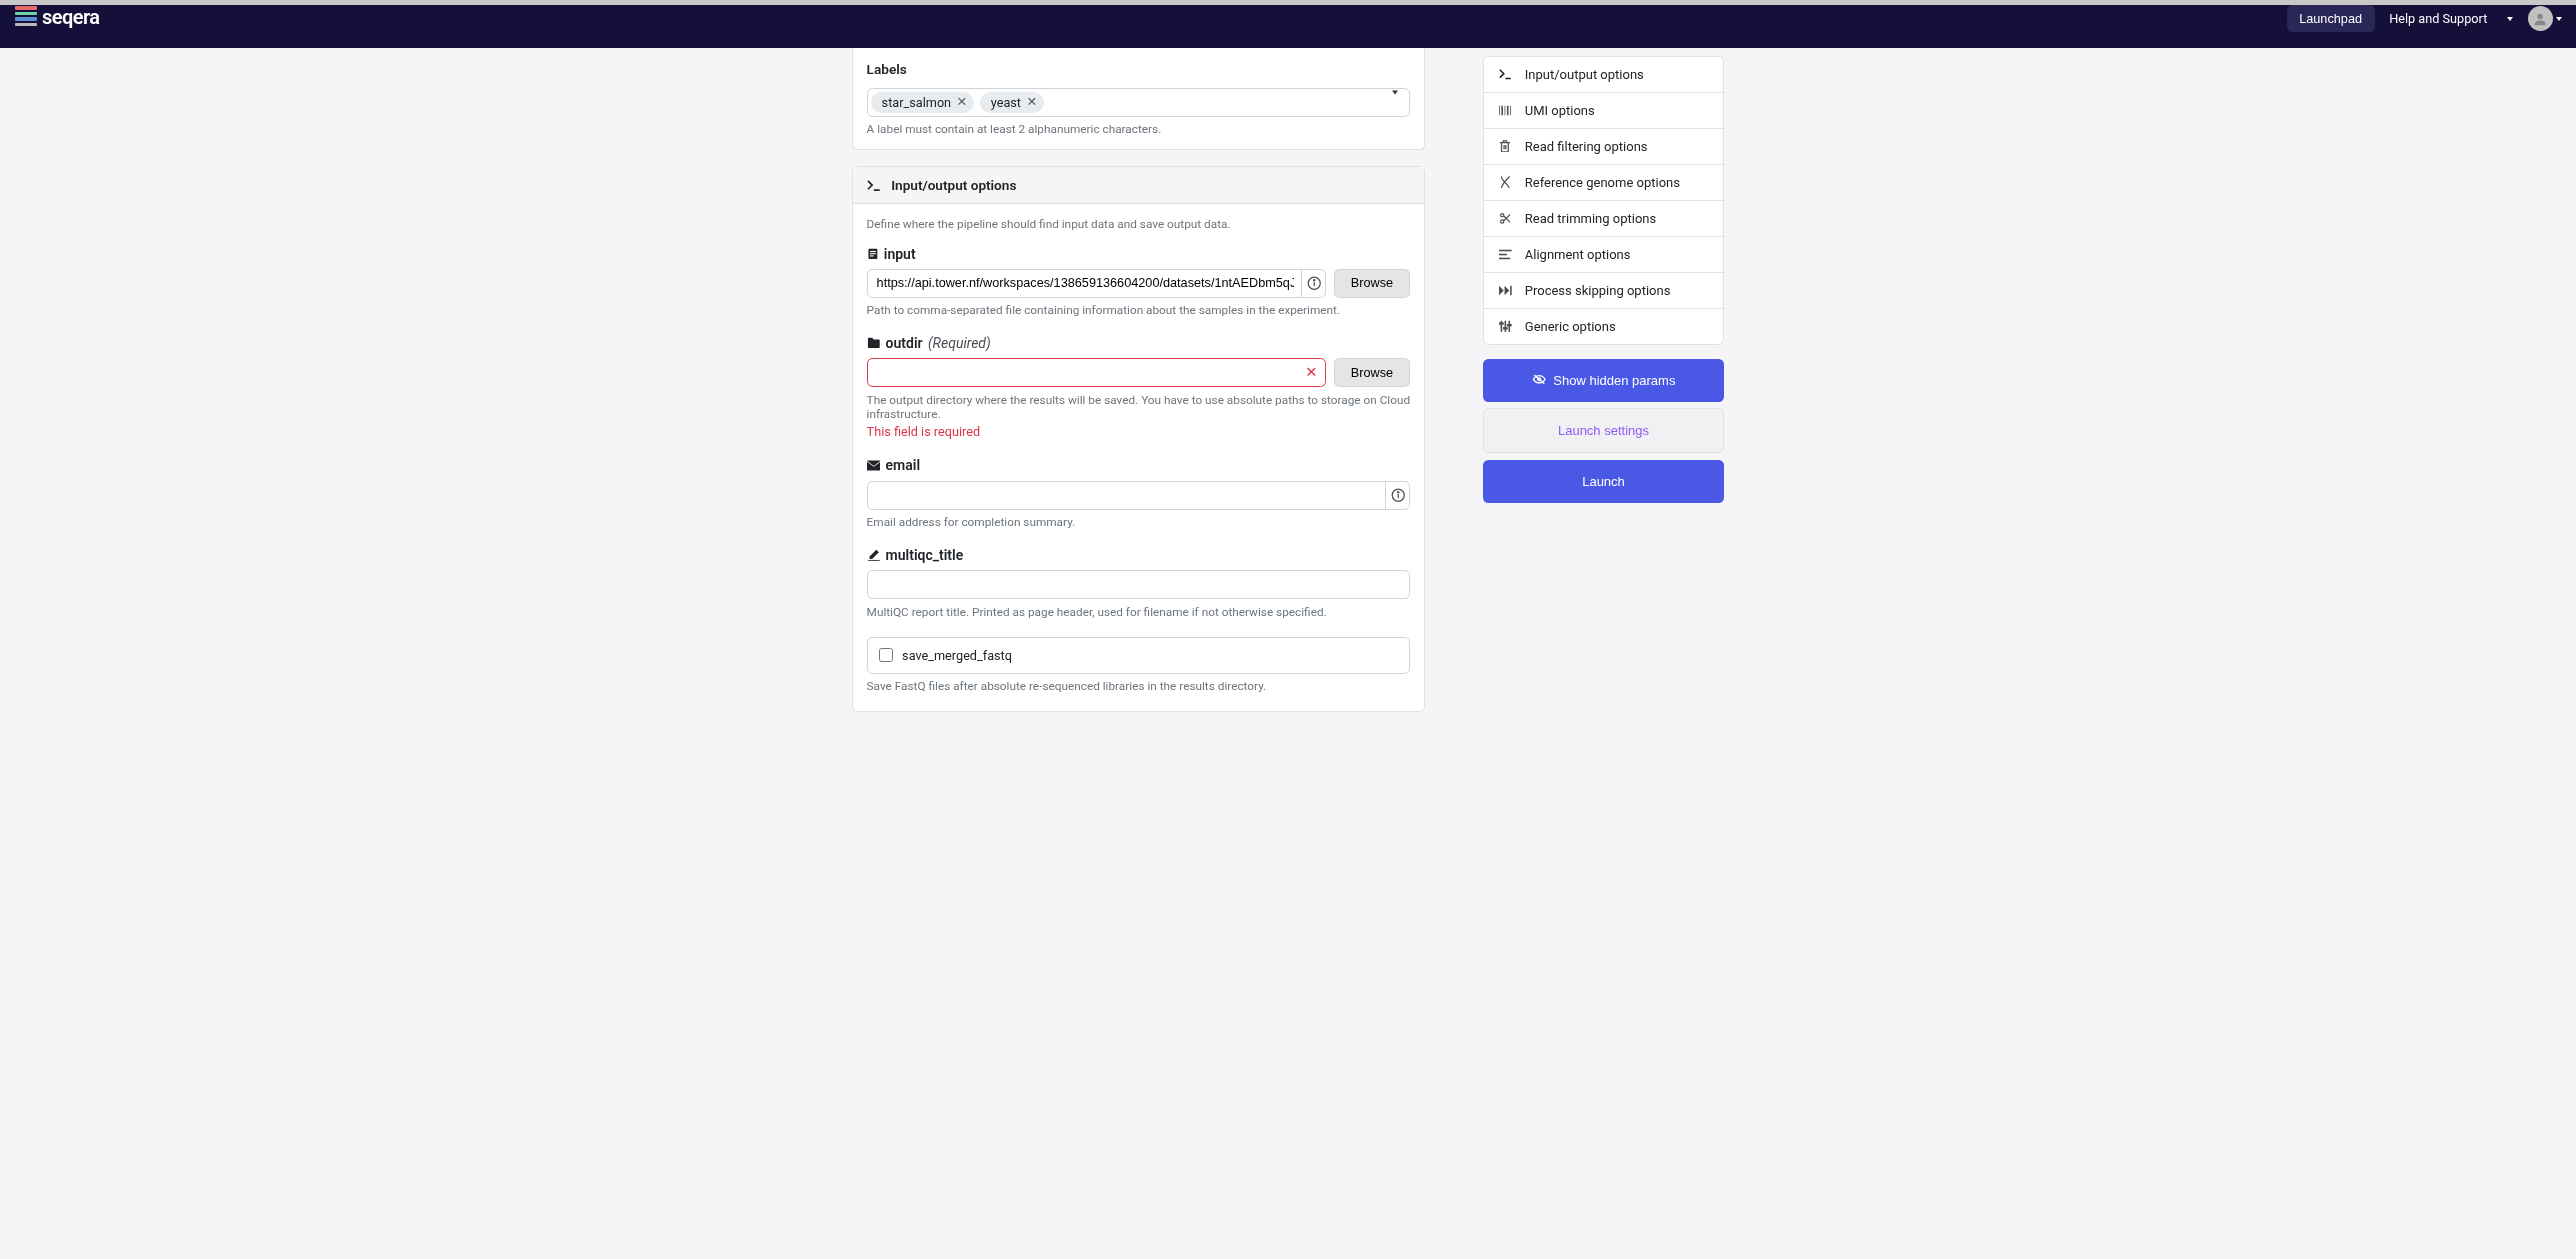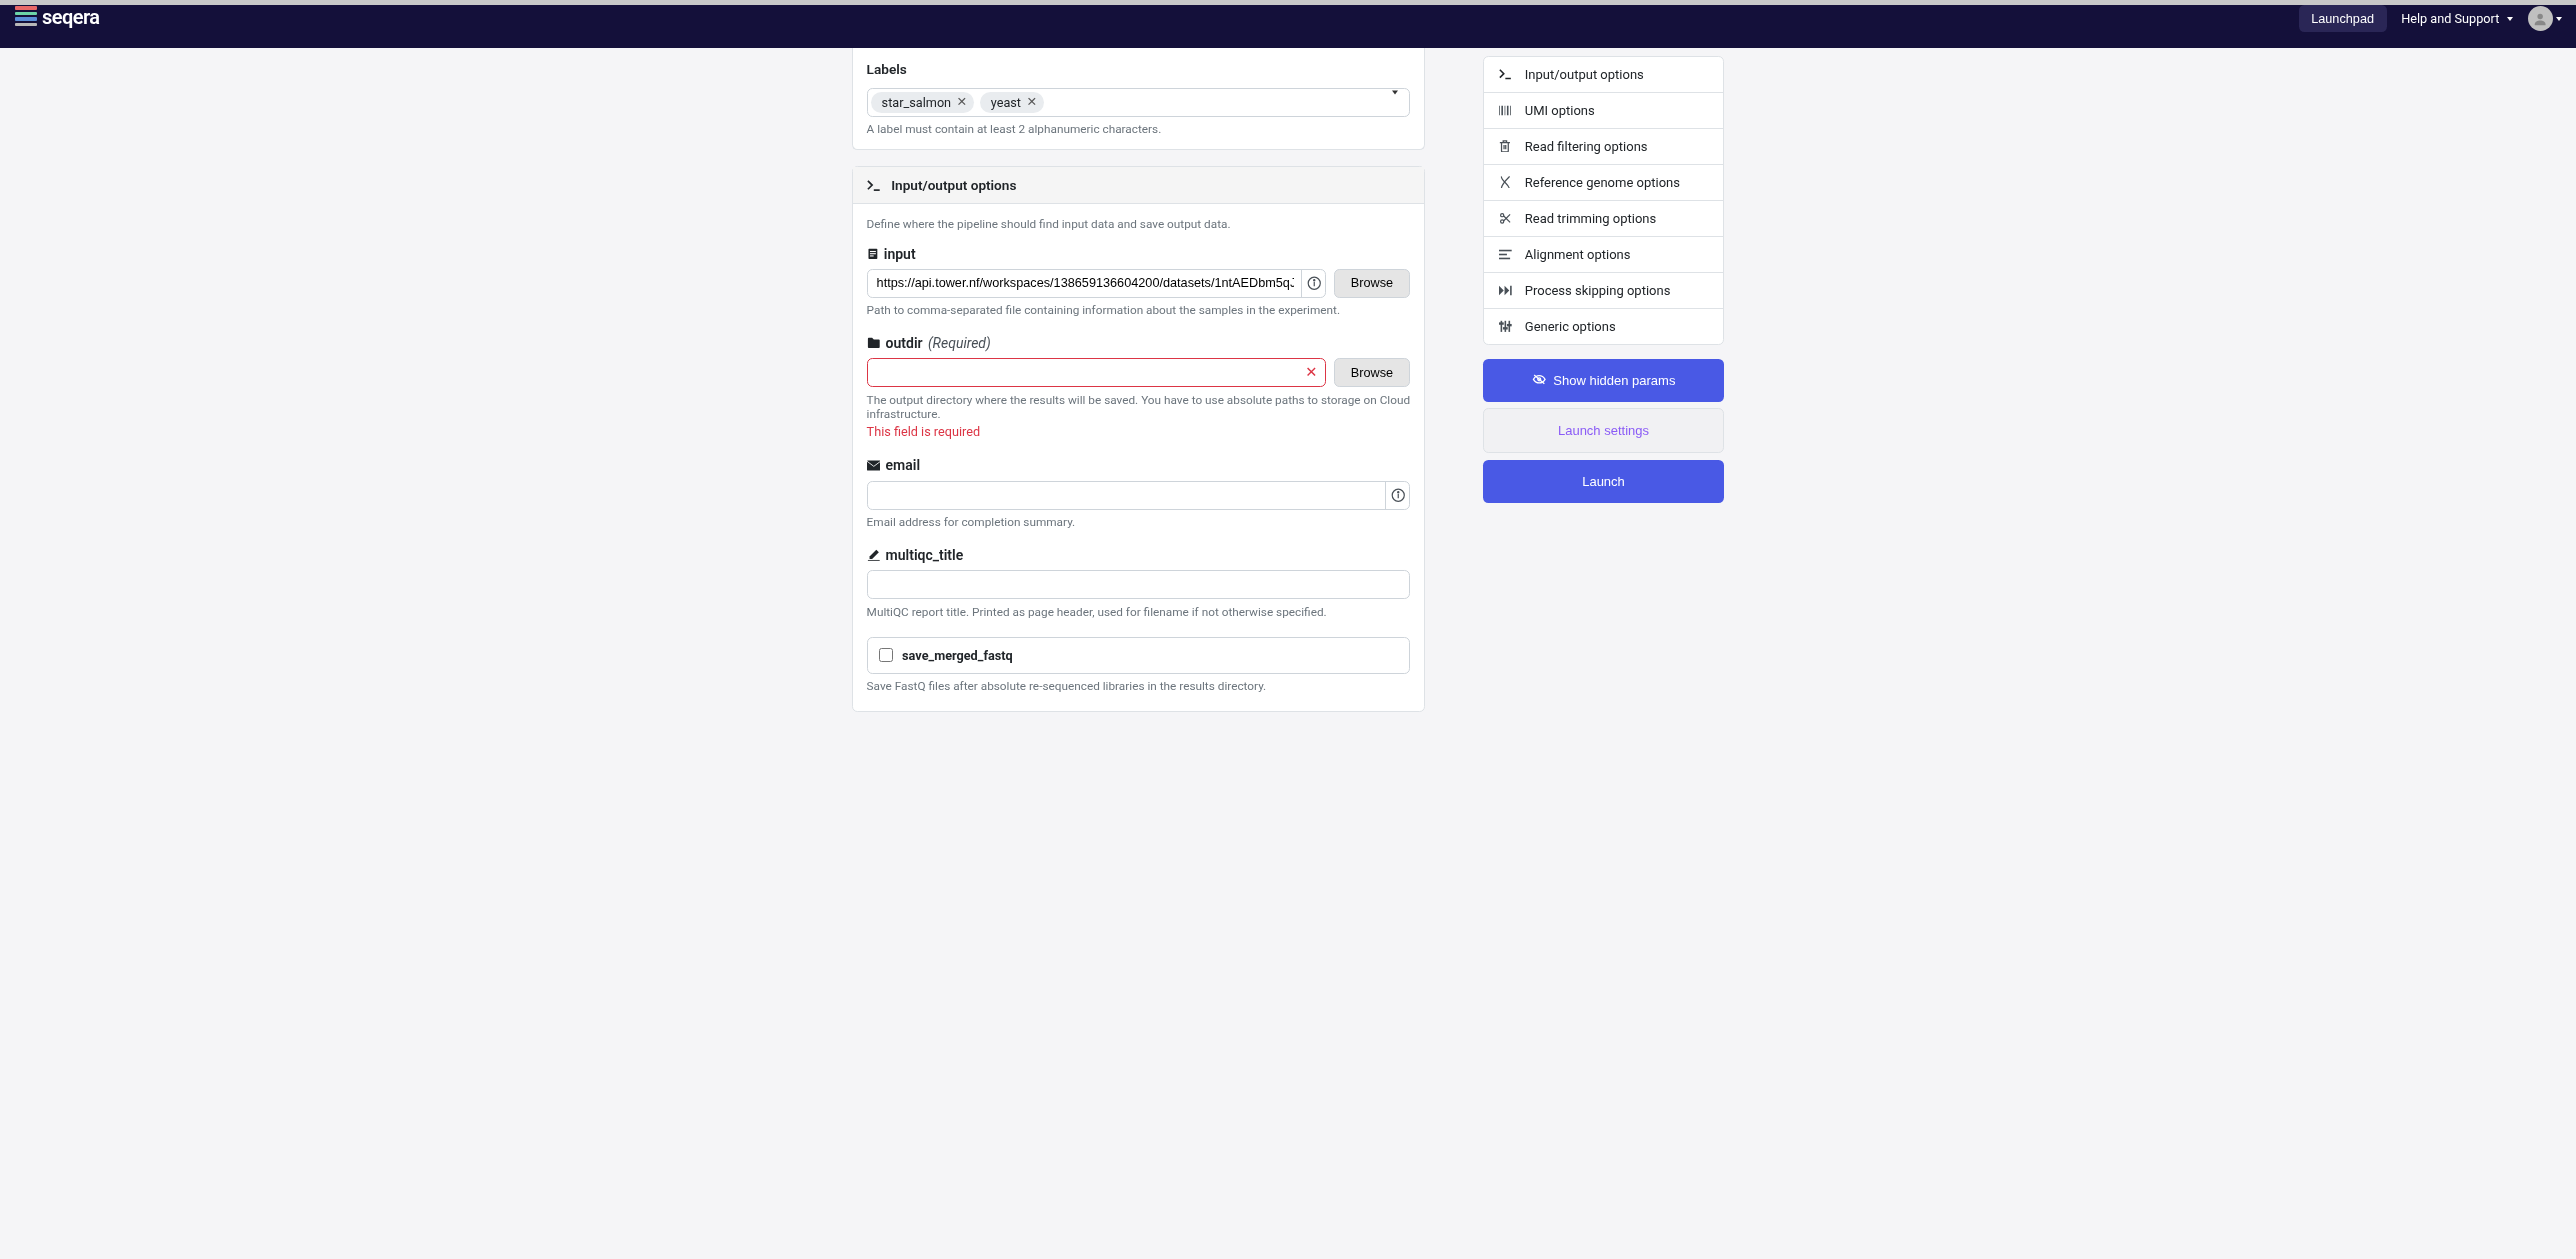--- a/index.html
+++ b/index.html
@@ -58,21 +58,21 @@
       padding: 6.3px 12.7px;
       border-radius: 5.4px;
       font-size: 12.7px;
       cursor: pointer;
     }
     .help-link {
       color: white;
       font-size: 12.7px;
       display: flex;
       align-items: center;
-      gap: 8px;
+      gap: 20px;
       cursor: pointer;
     }
     .avatar {
       width: 25px;
       height: 25px;
       border-radius: 50%;
       background-color: #c0c0c0;
       display: flex;
       align-items: center;
       justify-content: center;
@@ -263,21 +263,20 @@
       align-items: center;
       gap: 9px;
     }
     .checkbox-box input[type="checkbox"] {
       width: 14.5px;
       height: 14.5px;
       cursor: pointer;
     }
     .checkbox-label {
       font-size: 12.7px;
-      font-weight: bold;
     }
     .side-nav {
       border: 0.9px solid #dee2e6;
       border-radius: 5.4px;
       overflow: hidden;
       background: white;
       margin-bottom: 14.5px;
     }
     .side-nav-item {
       padding: 10px 14.5px;

